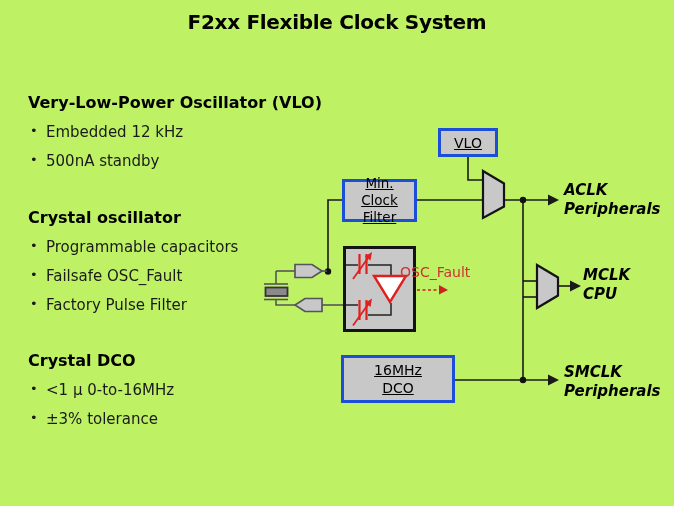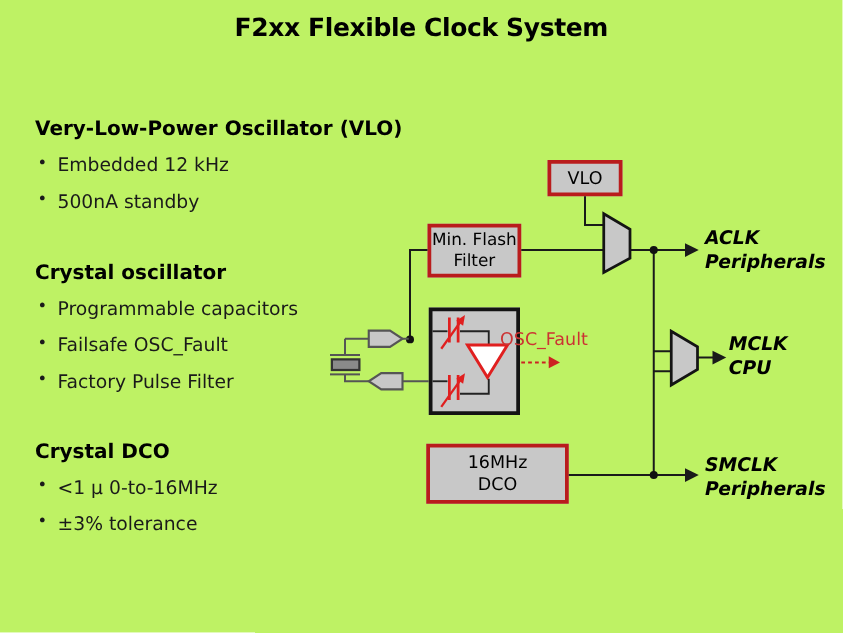--- a/index.html
+++ b/index.html
@@ -9,21 +9,21 @@
          font-size:20px;font-weight:bold;letter-spacing:-0.3px;color:#000;}
   .section{position:absolute;left:28px;}
   .section h2{margin:0 0 8px 0;font-size:16px;font-weight:bold;height:22px;white-space:nowrap;color:#000;}
   .section ul{list-style:none;margin:0;padding:0;}
   .section li{position:relative;height:29px;padding-left:18px;font-size:15px;white-space:nowrap;color:#1a1a1a;}
   .section li::before{content:"•";position:absolute;left:2px;top:0px;font-size:13px;color:#1a1a1a;}
   .sec1{top:93px;} .sec2{top:208px;} .sec3{top:351px;}
   .dbox{position:absolute;box-sizing:border-box;background:#c8c8c8;
         display:flex;flex-direction:column;align-items:center;justify-content:center;
         text-align:center;color:#000;}
-  .redbox{border:3px solid #b91c1c;}
+  .redbox{border:3px solid #1d4ed8;text-decoration:underline;}
   .blackbox{border:3px solid #141414;}
   .vlo{left:438px;top:128px;width:60px;height:29px;font-size:14px;}
   .mpf{left:342px;top:179px;width:75px;height:43px;font-size:13.5px;line-height:17px;}
   .xtal{left:343px;top:246px;width:73px;height:86px;}
   .dco{left:341px;top:355px;width:114px;height:48px;font-size:14px;line-height:18px;}
   .svglayer{position:absolute;left:0;top:0;width:674px;height:506px;pointer-events:none;}
   .siglabel{position:absolute;font-size:15px;font-weight:bold;line-height:19px;white-space:nowrap;color:#000;font-style:italic;}
   .aclk{left:564px;top:181px;} .mclk{left:583px;top:266px;} .smclk{left:564px;top:363px;}
   .oscfault{position:absolute;left:400px;top:264px;font-size:14px;color:#cc3333;white-space:nowrap;}
 </style>
@@ -57,21 +57,21 @@
       <li>&lt;1 µ 0-to-16MHz</li>
       <li>±3% tolerance</li>
     </ul>
   </div>
 
   <div class="dbox redbox vlo">
     <span>VLO</span>
   </div>
 
   <div class="dbox redbox mpf">
-    <span>Min. Flash</span>
+    <span>Min. Clock</span>
     <span>Filter</span>
   </div>
 
   <div class="dbox blackbox xtal"></div>
 
   <div class="dbox redbox dco">
     <span>16MHz</span>
     <span>DCO</span>
   </div>
 

